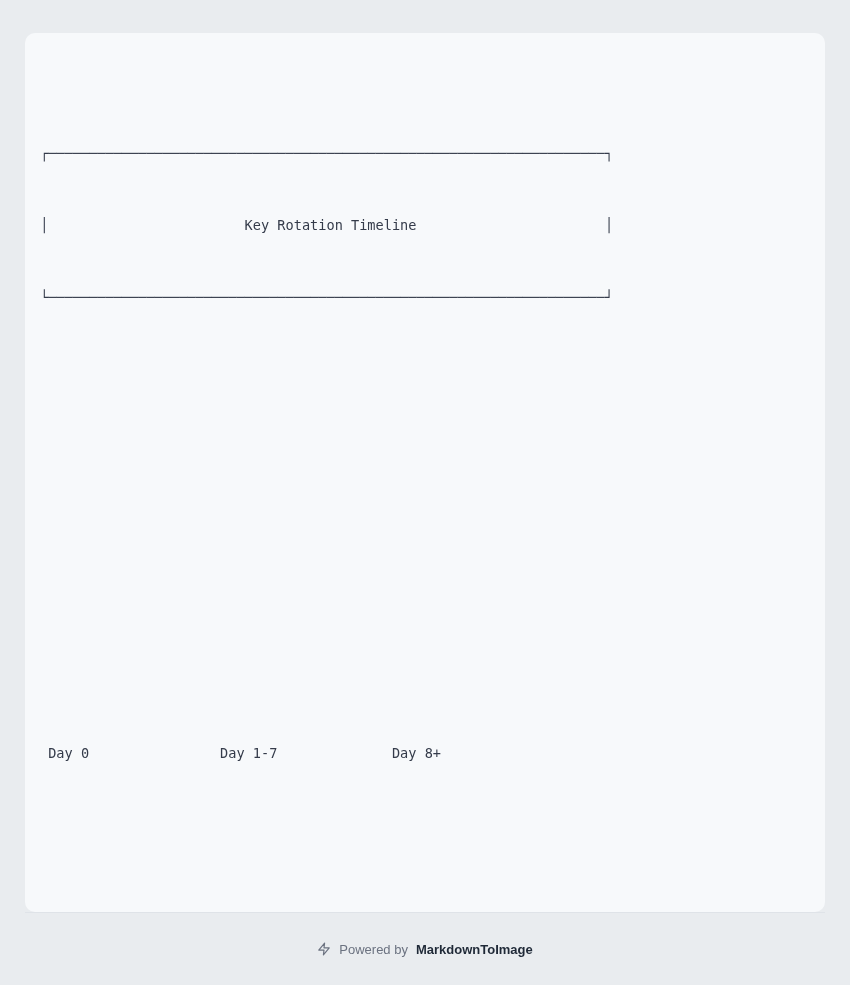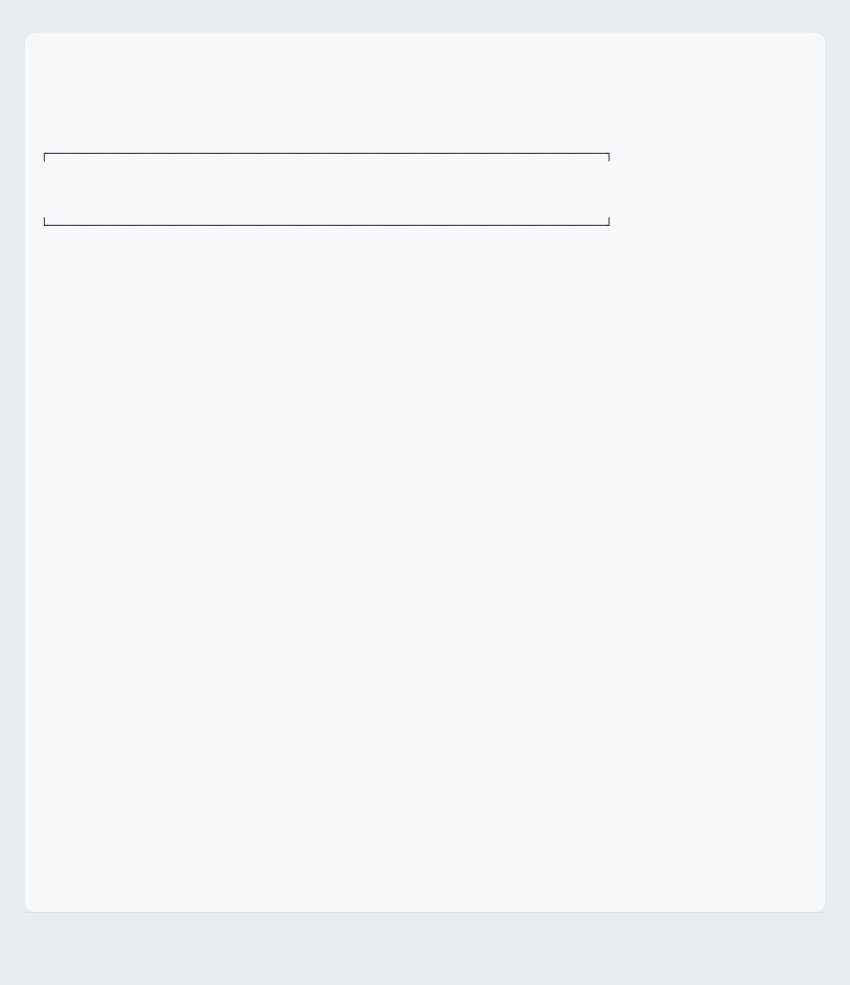--- a/index.html
+++ b/index.html
@@ -108,29 +108,31 @@
 
 <div id="page">
 
   <div class="card">
     <div class="card-inner">
 
       <div class="ascii">
 
         
         <span class="ln">┌────────────────────────────────────────────────────────────────────┐</span>
+        <span class="ln">│                        Key Rotation Timeline                       │</span>
         <span class="ln">└────────────────────────────────────────────────────────────────────┘</span>
         <span class="ln blank">&nbsp;</span>
         <span class="ln blank">&nbsp;</span>
 
         
         <span class="ln blank">&nbsp;</span>
         <span class="ln blank">&nbsp;</span>
 
         
+        <span class="ln"> Day 0                Day 1-7              Day 8+</span>
         <span class="ln blank">&nbsp;</span>
 
         
         
         
         
         
         
         
         
@@ -163,15 +165,24 @@
         
         
         
 
       </div>
     </div>
   </div>
 
   <div class="footer">
     <div class="footer-sep"></div>
+    <div class="footer-content">
+      <span class="bolt-icon">
+        <svg viewBox="0 0 24 24" width="14" height="16" fill="none" stroke="currentColor" stroke-width="2" stroke-linecap="round" stroke-linejoin="round">
+          <polygon points="13 2 3 14 12 14 11 22 21 10 12 10 13 2"></polygon>
+        </svg>
+      </span>
+      <span>Powered by</span>
+      <span class="footer-brand">MarkdownToImage</span>
+    </div>
   </div>
 
 </div>
 
 </body></html>

